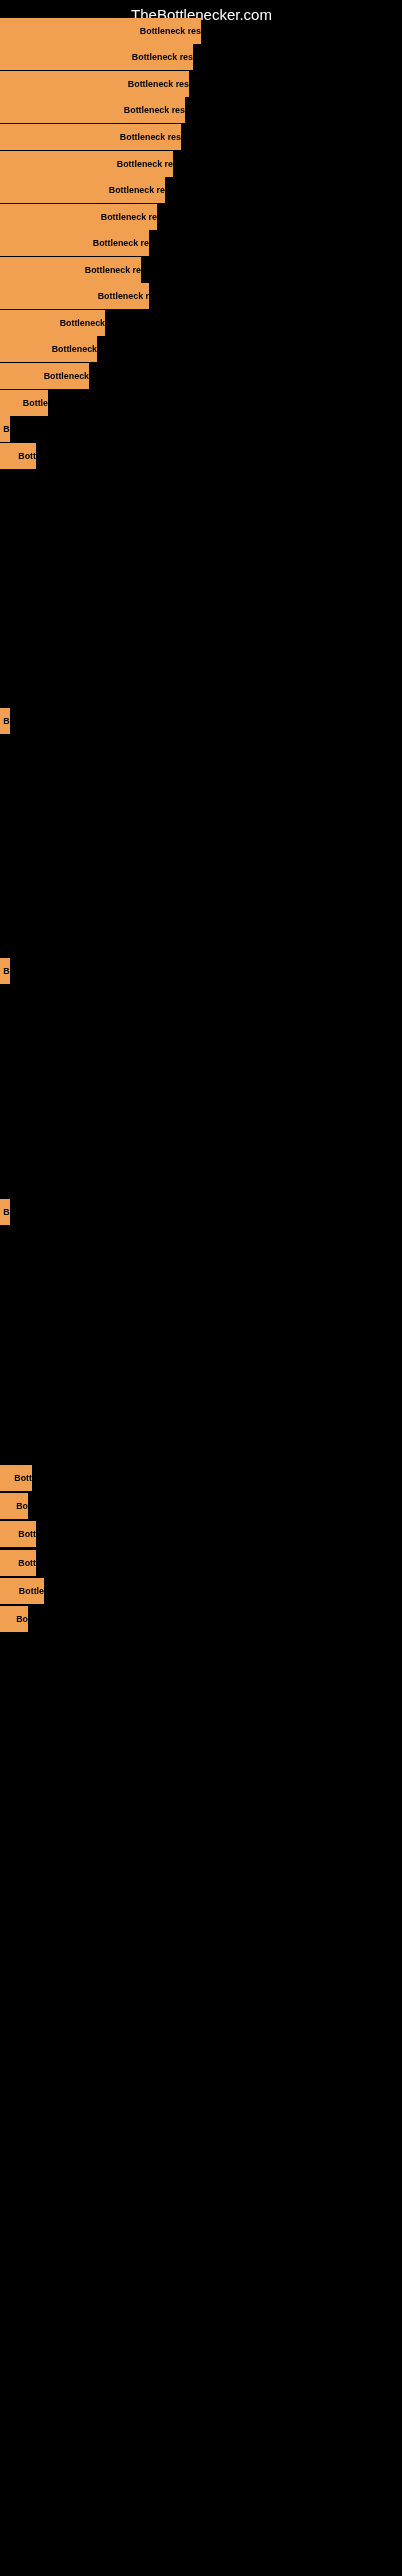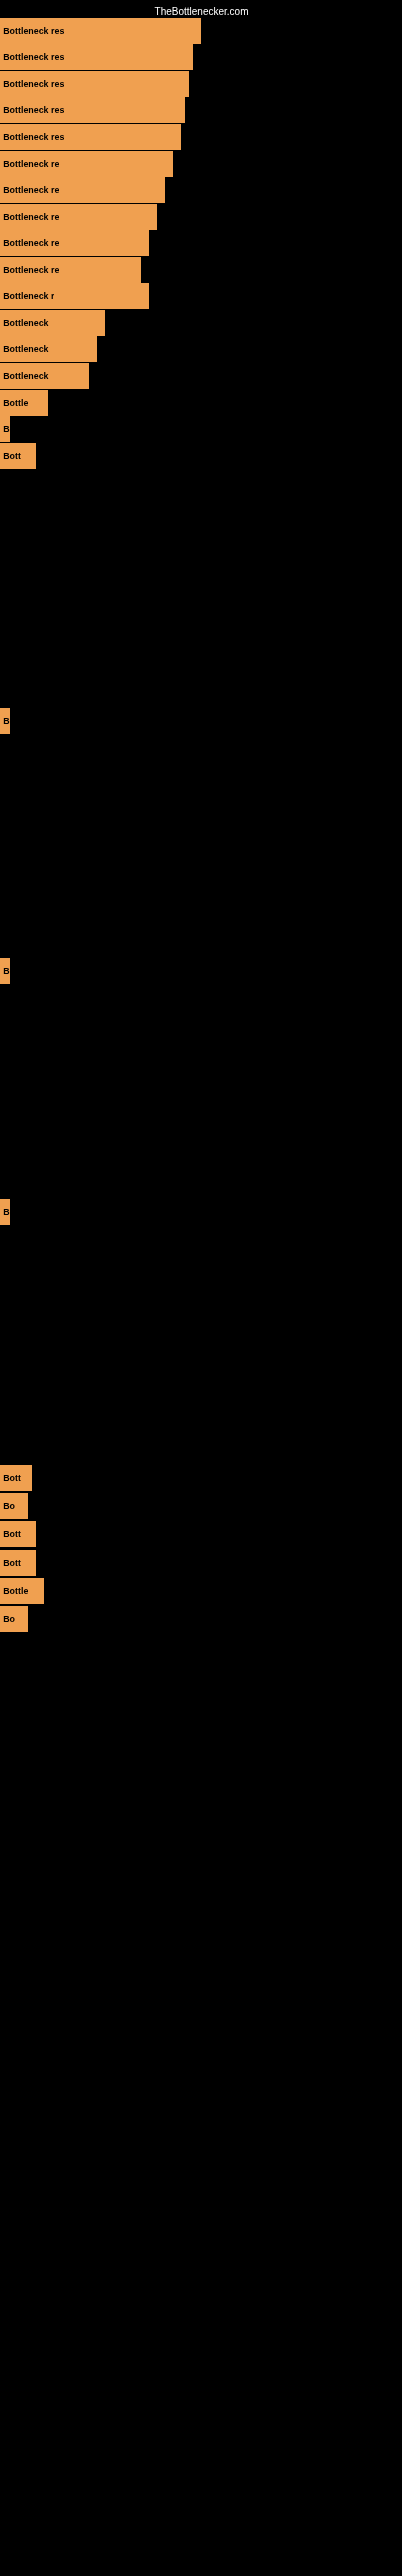--- a/index.html
+++ b/index.html
@@ -12,36 +12,37 @@
       background-color: #000000;
       font-family: Arial, sans-serif;
       width: 403px;
       min-height: 2576px;
       position: relative;
     }
 
     .site-title {
       text-align: center;
       color: #ffffff;
-      font-size: 10px;
+      font-size: 15px;
       padding: 6.4px 0;
       position: absolute;
       top: 0;
       left: 0;
       right: 0;
     }
 
     .bar-item {
       position: absolute;
       left: 0;
       height: 26px;
       background-color: #f0a050;
       display: flex;
       align-items: center;
       padding-left: 3.2px;
+      justify-content: flex-end;
     }
 
     .bar-label {
       color: #000000;
       font-size: 8.9px;
       font-weight: bold;
       white-space: nowrap;
       overflow: hidden;
     }
   </style>

